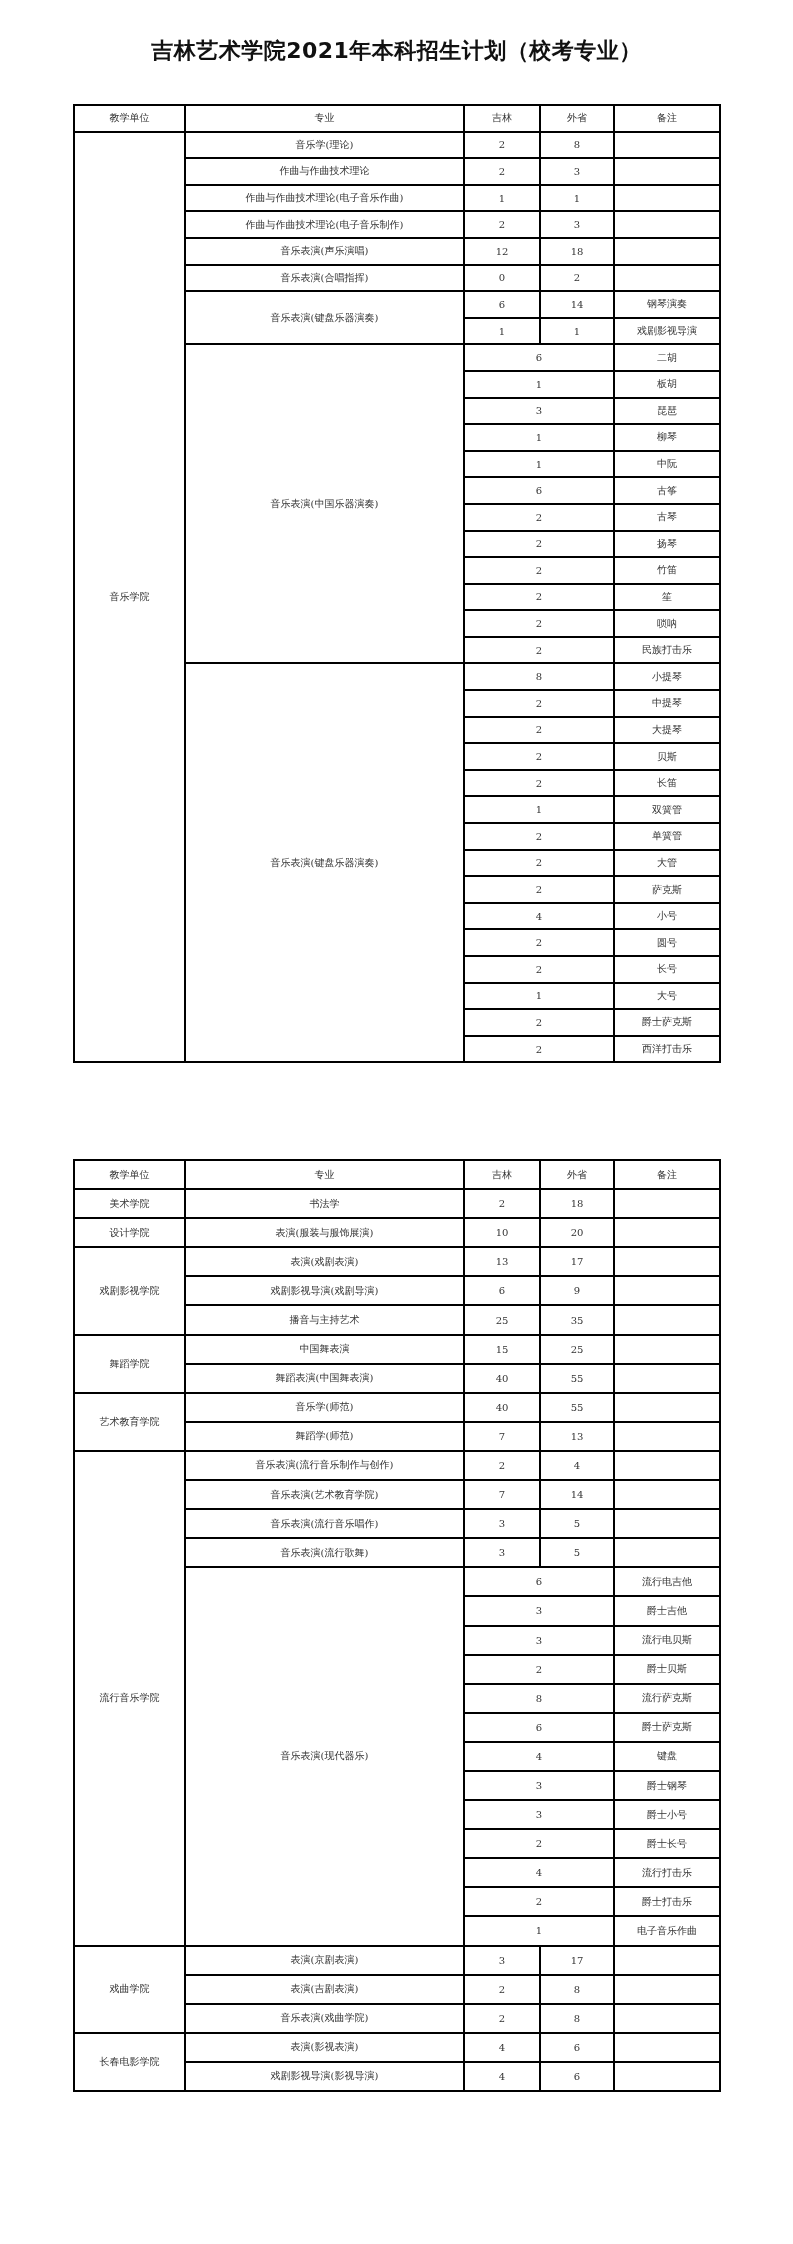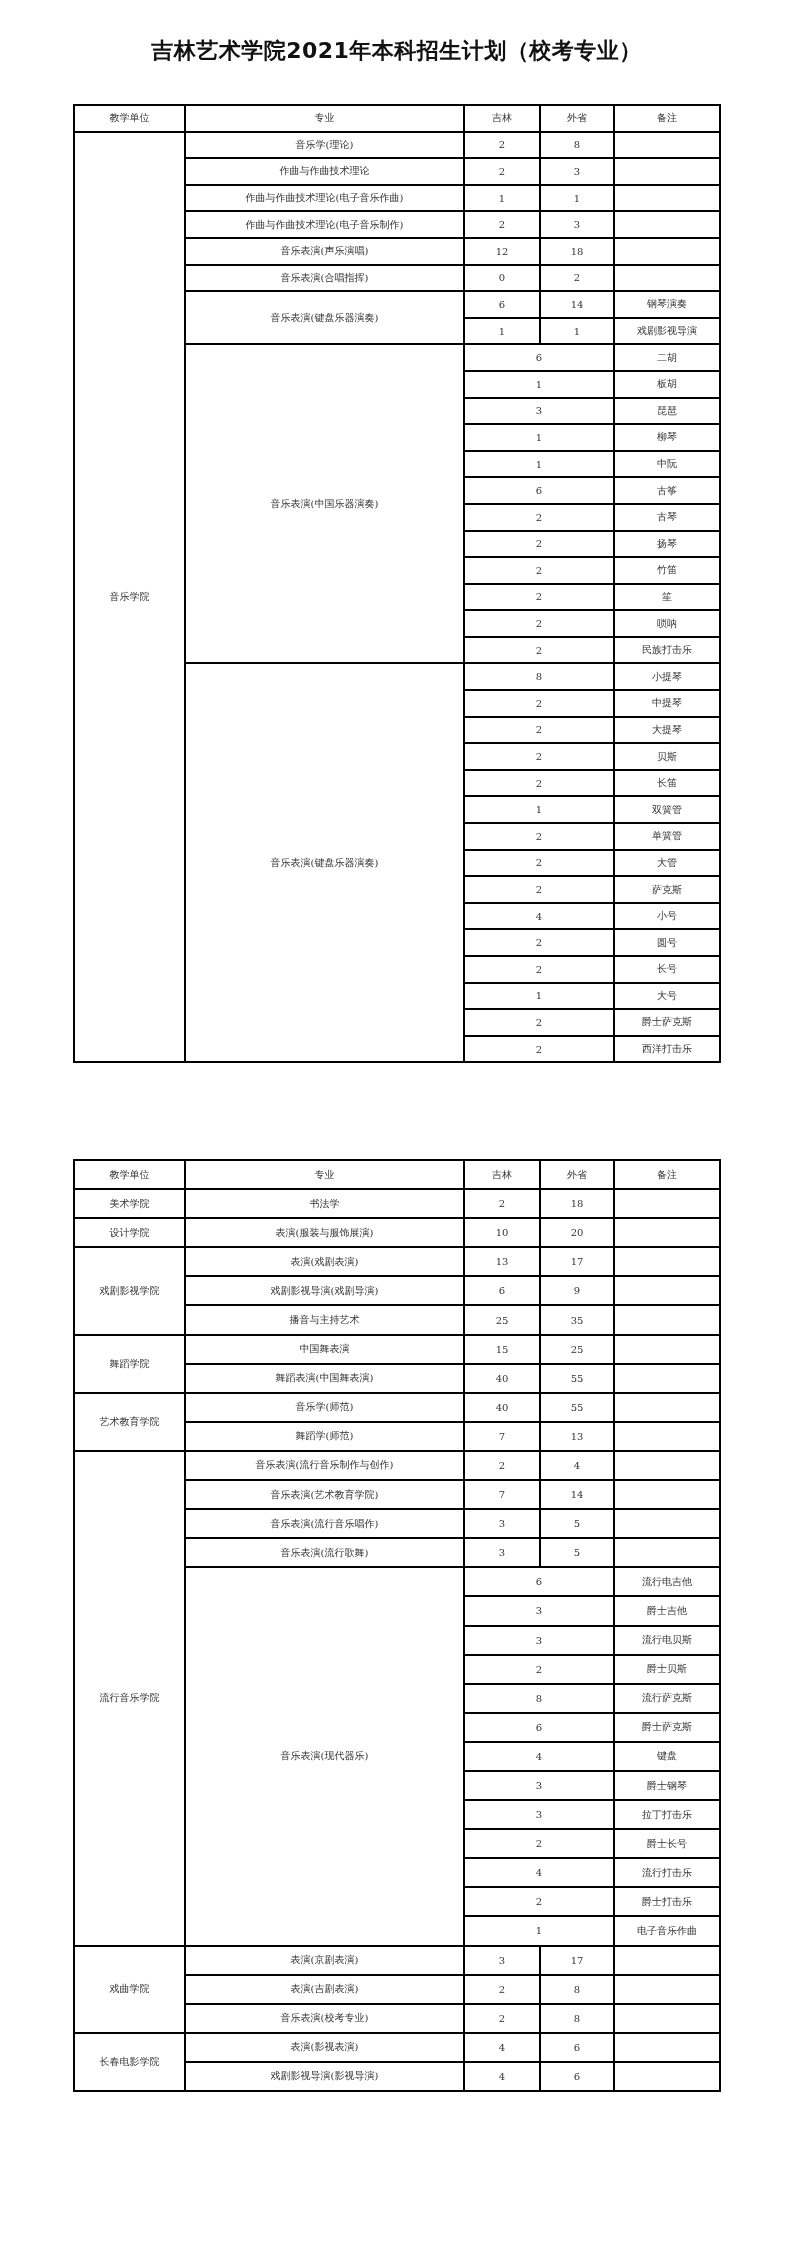--- a/index.html
+++ b/index.html
@@ -336,21 +336,21 @@
   <tr>
         <td colspan="2">4</td>
         <td>键盘</td>
       </tr>
   <tr>
         <td colspan="2">3</td>
         <td>爵士钢琴</td>
       </tr>
   <tr>
         <td colspan="2">3</td>
-        <td>拉丁打击乐</td>
+        <td>爵士小号</td>
       </tr>
   <tr>
         <td colspan="2">2</td>
         <td>爵士长号</td>
       </tr>
   <tr>
         <td colspan="2">4</td>
         <td>流行打击乐</td>
       </tr>
   <tr>
@@ -369,21 +369,21 @@
     <td>17</td>
     <td></td>
   </tr>
   <tr>
     <td>表演(吉剧表演)</td>
     <td>2</td>
     <td>8</td>
     <td></td>
   </tr>
   <tr>
-    <td>音乐表演(校考专业)</td>
+    <td>音乐表演(戏曲学院)</td>
     <td>2</td>
     <td>8</td>
     <td></td>
   </tr>
 
   <tr>
     <td rowspan="2">长春电影学院</td>
     <td>表演(影视表演)</td>
     <td>4</td>
     <td>6</td>

